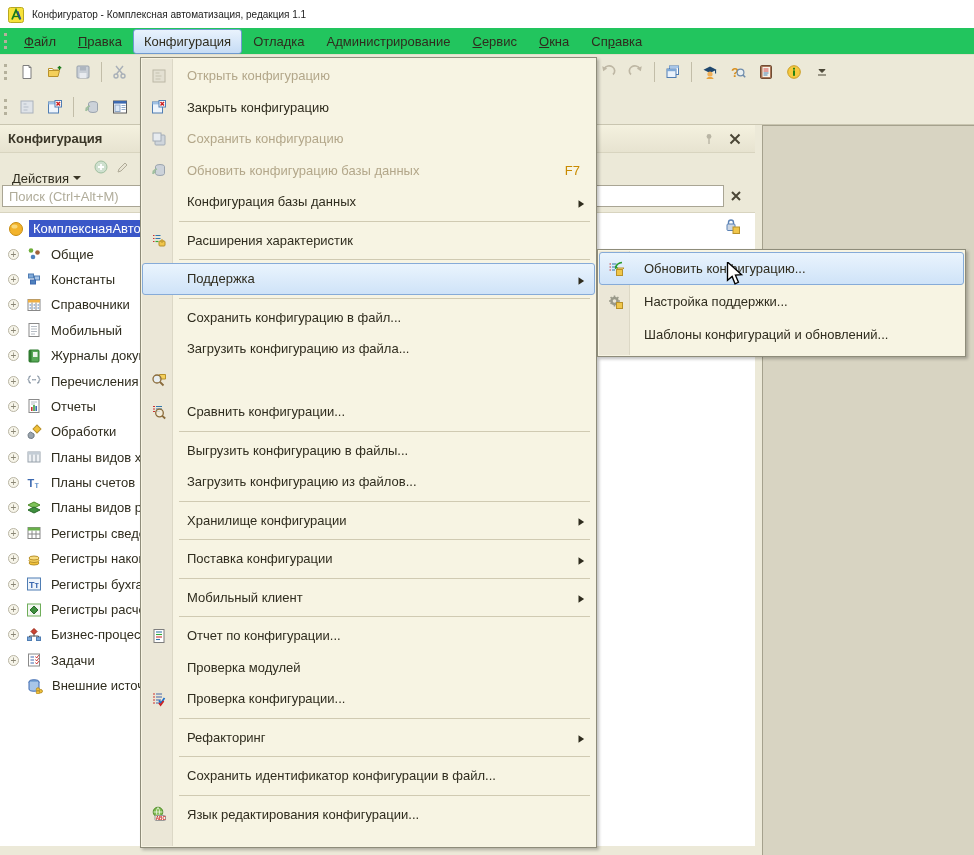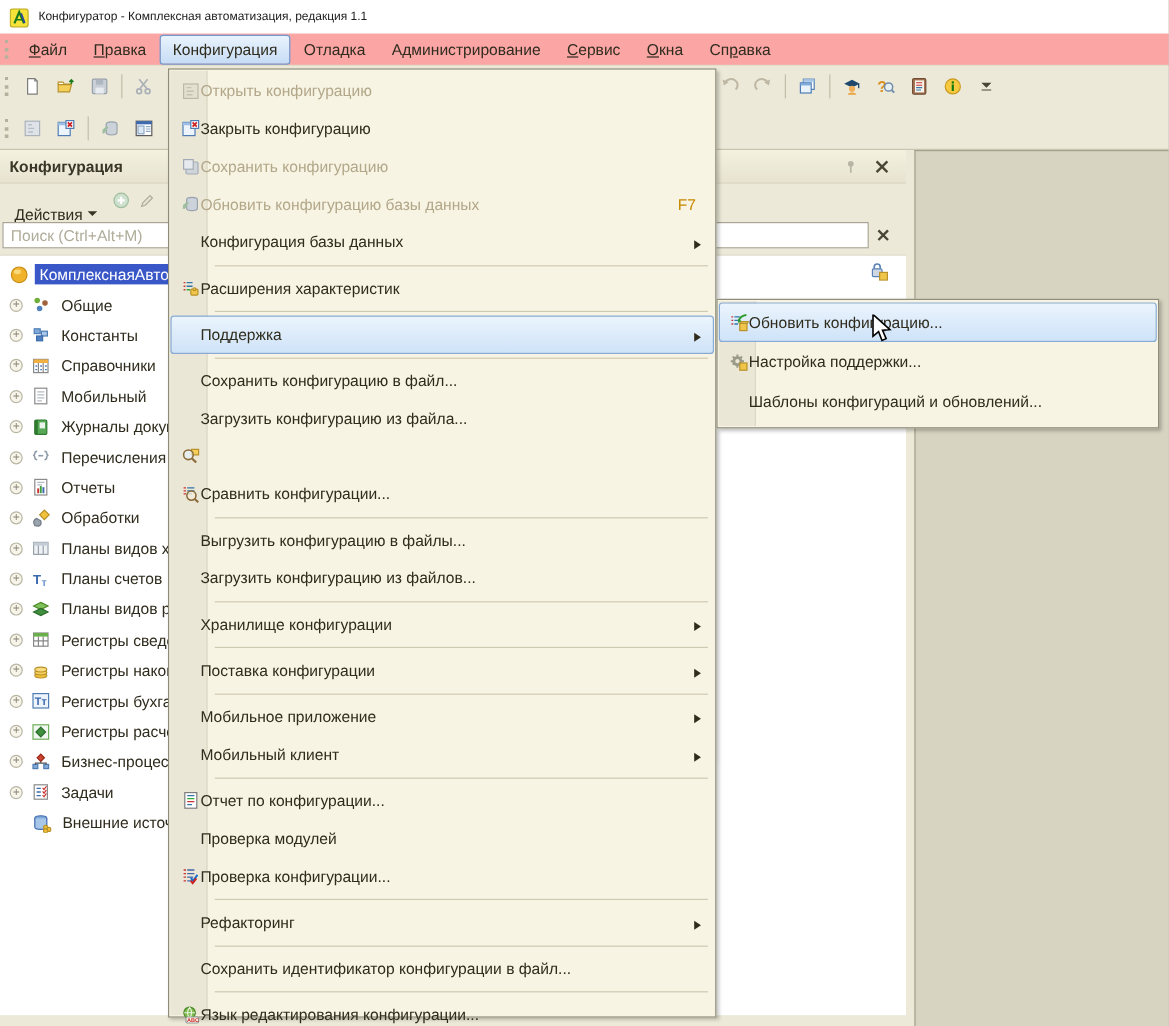--- a/index.html
+++ b/index.html
@@ -3,21 +3,21 @@
 <meta charset="utf-8">
 <style>
   html,body{margin:0;padding:0;background:#888;}
   #screen{position:relative;width:974px;height:855px;background:#ece9d8;overflow:hidden;
           font-family:"Liberation Sans",sans-serif;font-size:13px;color:#2f2c1e;}
   
   #titlebar{position:absolute;left:0;top:0;width:974px;height:28px;background:#ffffff;
             display:flex;align-items:center;gap:8px;padding-left:8px;box-sizing:border-box;}
   #titlebar .ttl{font-size:10px;color:#1c1c1c;}
   
-  #menubar{position:absolute;left:0;top:28px;width:974px;height:27px;background:#fca5a5;
+  #menubar{position:absolute;left:0;top:28px;width:974px;height:27px;background:#22c55e;
            display:flex;align-items:center;box-sizing:border-box;border-bottom:1px solid #e2dec9;}
   .grip{width:0;height:16px;border-left:3px dotted #b5b19c;margin:0 6px 0 4px;}
   .mb-item{padding:4px 10px;border-radius:3px;border:1px solid transparent;white-space:nowrap;cursor:default;}
   .mb-item.active{background:linear-gradient(#e9f3fd,#c6dcf5);border-color:#6f9ad0;}
   
   .toolbar{position:absolute;left:0;width:974px;height:34px;background:#ece9d8;display:flex;align-items:center;}
   #toolbar1{top:55px;} #toolbar2{top:89px;border-bottom:1px solid #c9c5b0;height:35px;}
   .tbtn{width:26px;height:24px;display:flex;align-items:center;justify-content:center;border-radius:2px;margin:0 1px;}
   .tsep{width:0;height:20px;border-left:1px solid #c2bda8;margin:0 4px;}
   .tb-right{position:absolute;left:594px;top:0;height:34px;display:flex;align-items:center;}
@@ -52,21 +52,21 @@
              border-left:1px solid #a5a18d;border-top:1px solid #a5a18d;box-sizing:border-box;}
   
   .menu{position:absolute;background:#f7f4e3;border:1px solid #8e8c7a;box-shadow:2px 2px 3px rgba(0,0,0,.25);
         box-sizing:border-box;padding:2px 1px;}
   .menu .strip{position:absolute;left:1px;top:1px;bottom:1px;width:30px;background:#ebe7d7;border-right:1px solid #dcd8c6;}
   #config-menu{left:140px;top:57px;width:457px;height:791px;z-index:20;}
   #support-submenu{left:597px;top:249px;width:369px;height:108px;z-index:30;}
   .mi{position:relative;height:29.5px;display:flex;align-items:center;border:1px solid transparent;border-radius:3px;}
   #support-submenu .mi{height:31px;}
   .mi .mic{position:absolute;left:7px;width:18px;height:18px;display:flex;align-items:center;justify-content:center;}
-  .mi .lab{margin-left:24px;white-space:nowrap;}
+  .mi .lab{margin-left:44px;white-space:nowrap;}
   .mi .sc{margin-left:auto;margin-right:14px;color:#c98a00;}
   .mi .arr{margin-left:auto;margin-right:8px;width:10px;height:10px;}
   .mi.disabled .lab{color:#b3a78a;}
   .mi.hl{background:linear-gradient(#eaf4fd,#cfe3f8);border-color:#86abd8;}
   .msep{height:7px;display:flex;align-items:center;}
   .msep i{display:block;height:1px;background:#d0cab2;flex:1;margin-left:37px;margin-right:5px;}
   .ic{display:inline-flex;width:16px;height:16px;}
   #cursor{position:absolute;left:724px;top:262px;z-index:40;}
 </style>
 </head>
@@ -652,26 +652,20 @@
       <div class="mi">
         <span class="lab">Поставка конфигурации</span>
         <span class="arr"><svg width="10" height="10" viewBox="0 0 16 16">
             <path d="M4 2 L13 8 L4 14z" fill="#2f2c1e"></path>
           </svg></span>
       </div>
       <div class="msep">
         <i></i>
       </div>
       <div class="mi">
-        <span class="lab">Мобильное приложение</span>
-        <span class="arr"><svg width="10" height="10" viewBox="0 0 16 16">
-            <path d="M4 2 L13 8 L4 14z" fill="#2f2c1e"></path>
-          </svg></span>
-      </div>
-      <div class="mi">
         <span class="lab">Мобильный клиент</span>
         <span class="arr"><svg width="10" height="10" viewBox="0 0 16 16">
             <path d="M4 2 L13 8 L4 14z" fill="#2f2c1e"></path>
           </svg></span>
       </div>
       <div class="msep">
         <i></i>
       </div>
       <div class="mi">
         <span class="ic mic">

